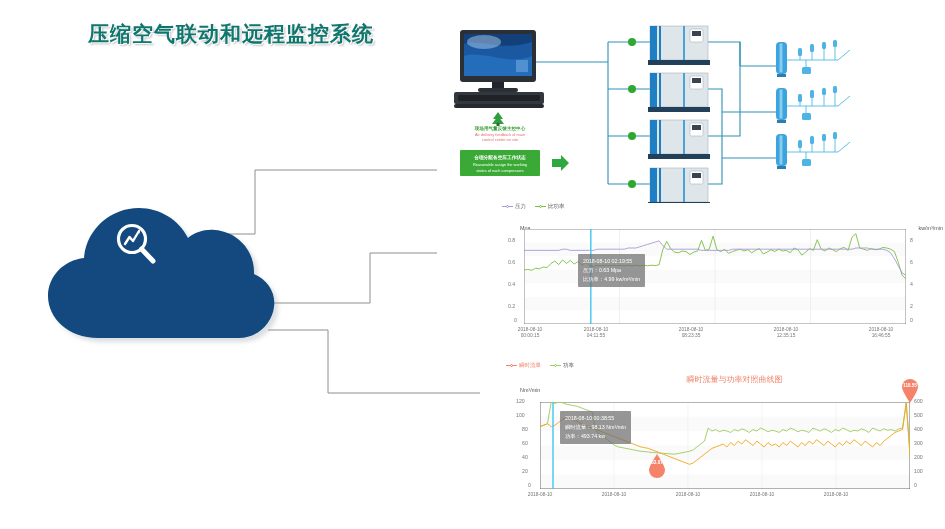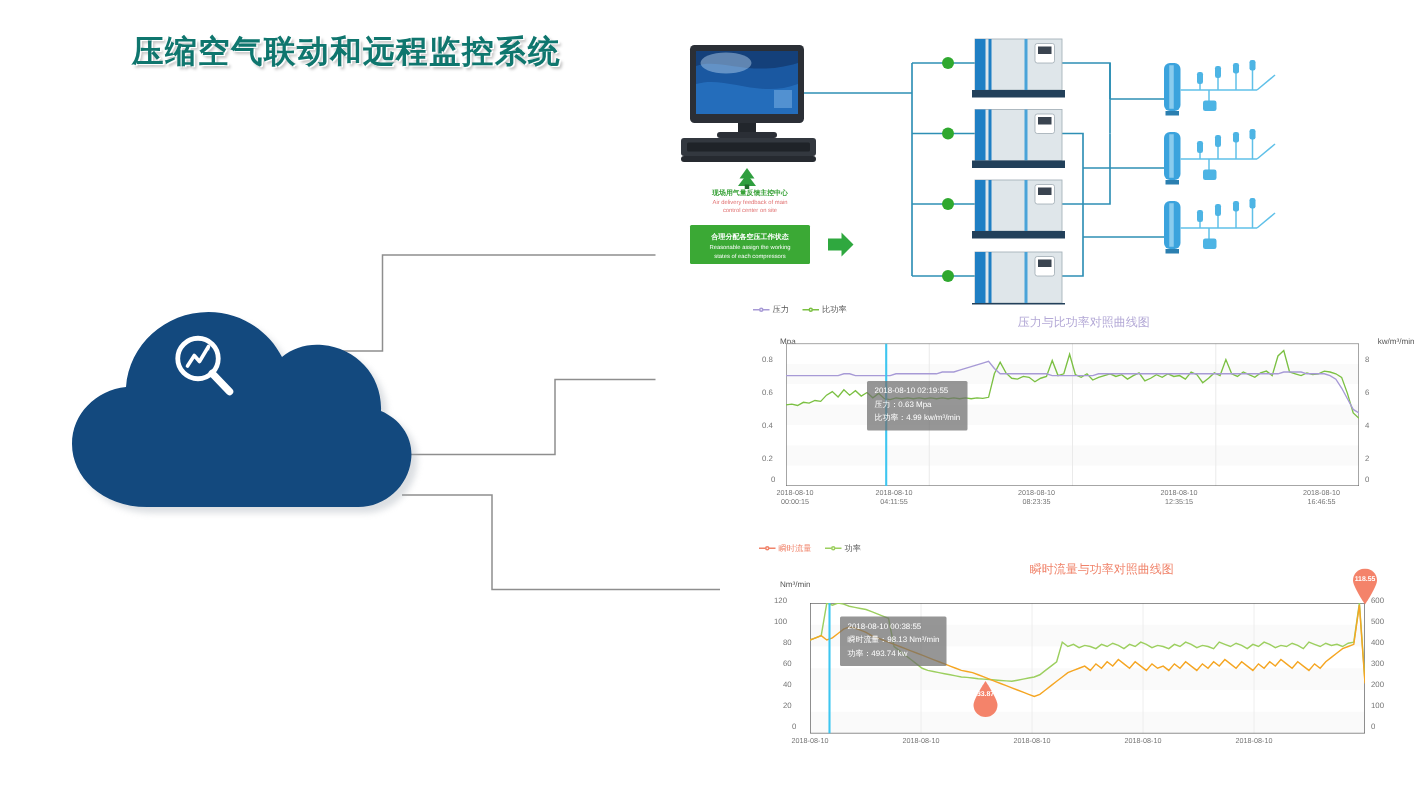--- a/index.html
+++ b/index.html
@@ -286,21 +286,20 @@
     </span>
     <span class="legend-item">
       <span class="lg-mark">
         <i style="background:#7bc043;"></i>
           <b style="border:1px solid #7bc043;"></b>
       </span>
       <span>比功率</span>
     </span>
   </div>
 
-  <div class="chart-title" style="left:95px;top:6px;width:255px;color:#b3a8d6;">压力与比功率对照曲线图</div>
 
   <div class="axis-unit" style="left:20px;top:22px;">Mpa</div>
   <div class="axis-unit" style="right:2px;top:22px;">kw/m³/min</div>
 
   <div class="tick" style="left:8px;top:34px;">0.8</div>
   <div class="tick" style="left:8px;top:56px;">0.6</div>
   <div class="tick" style="left:8px;top:78px;">0.4</div>
   <div class="tick" style="left:8px;top:100px;">0.2</div>
   <div class="tick" style="left:14px;top:114px;">0</div>
 

